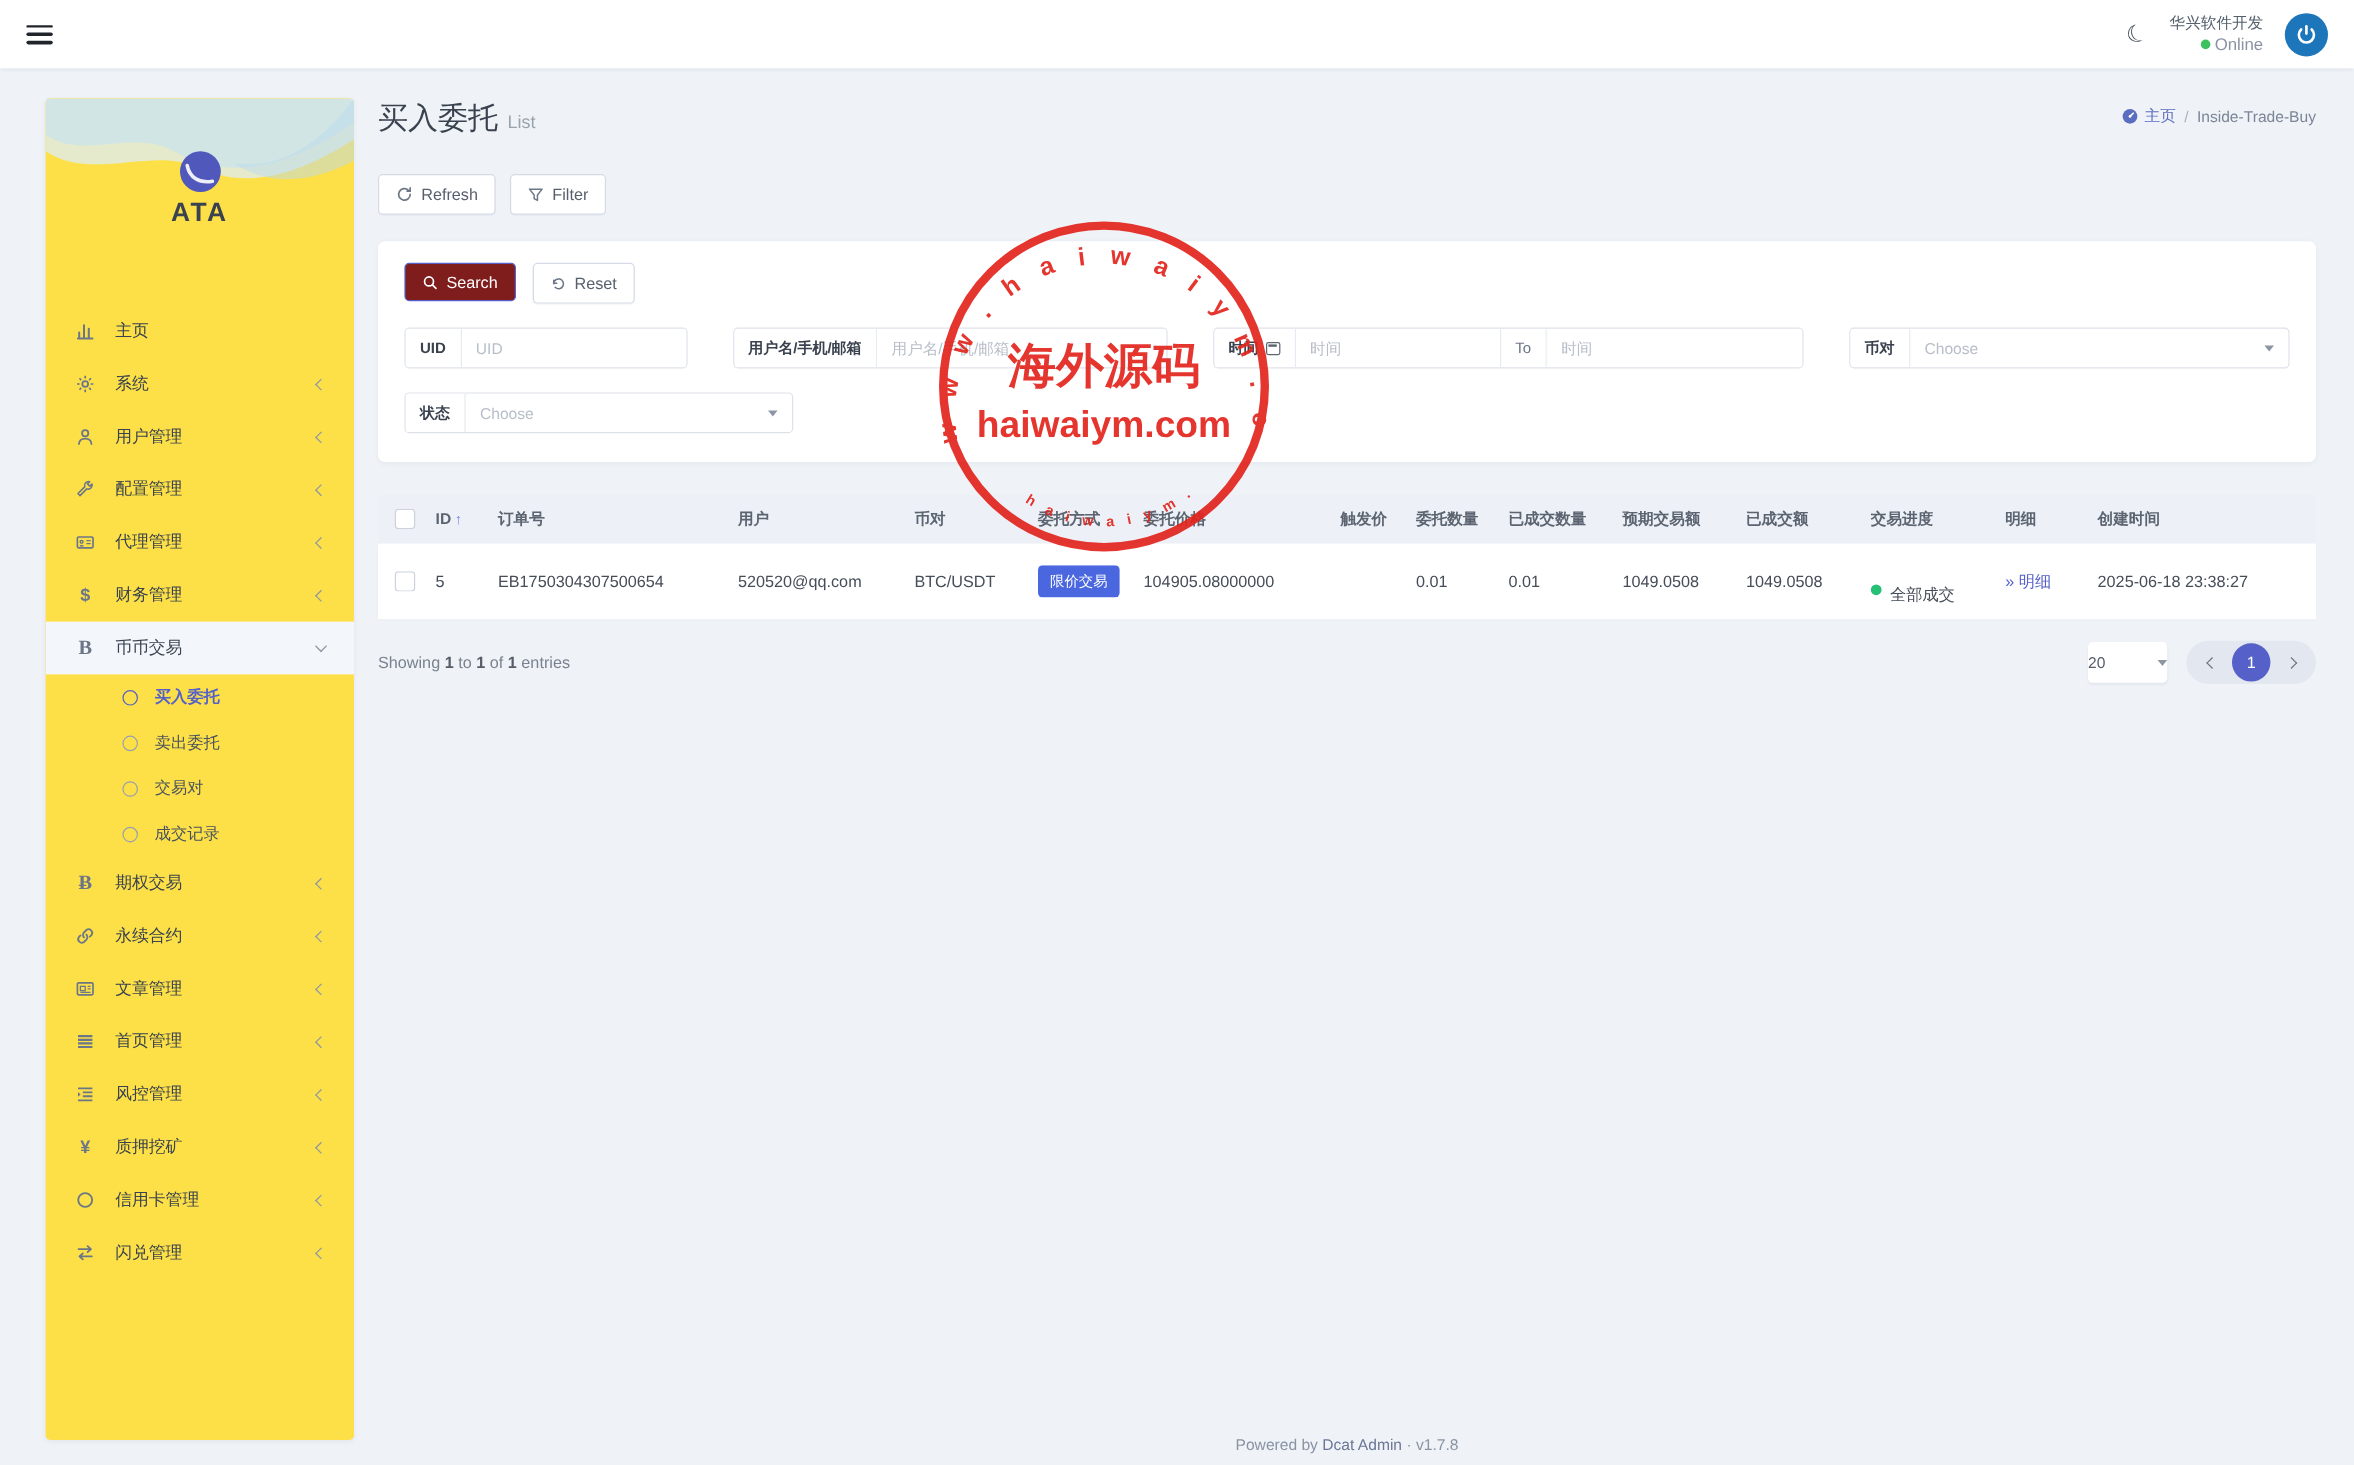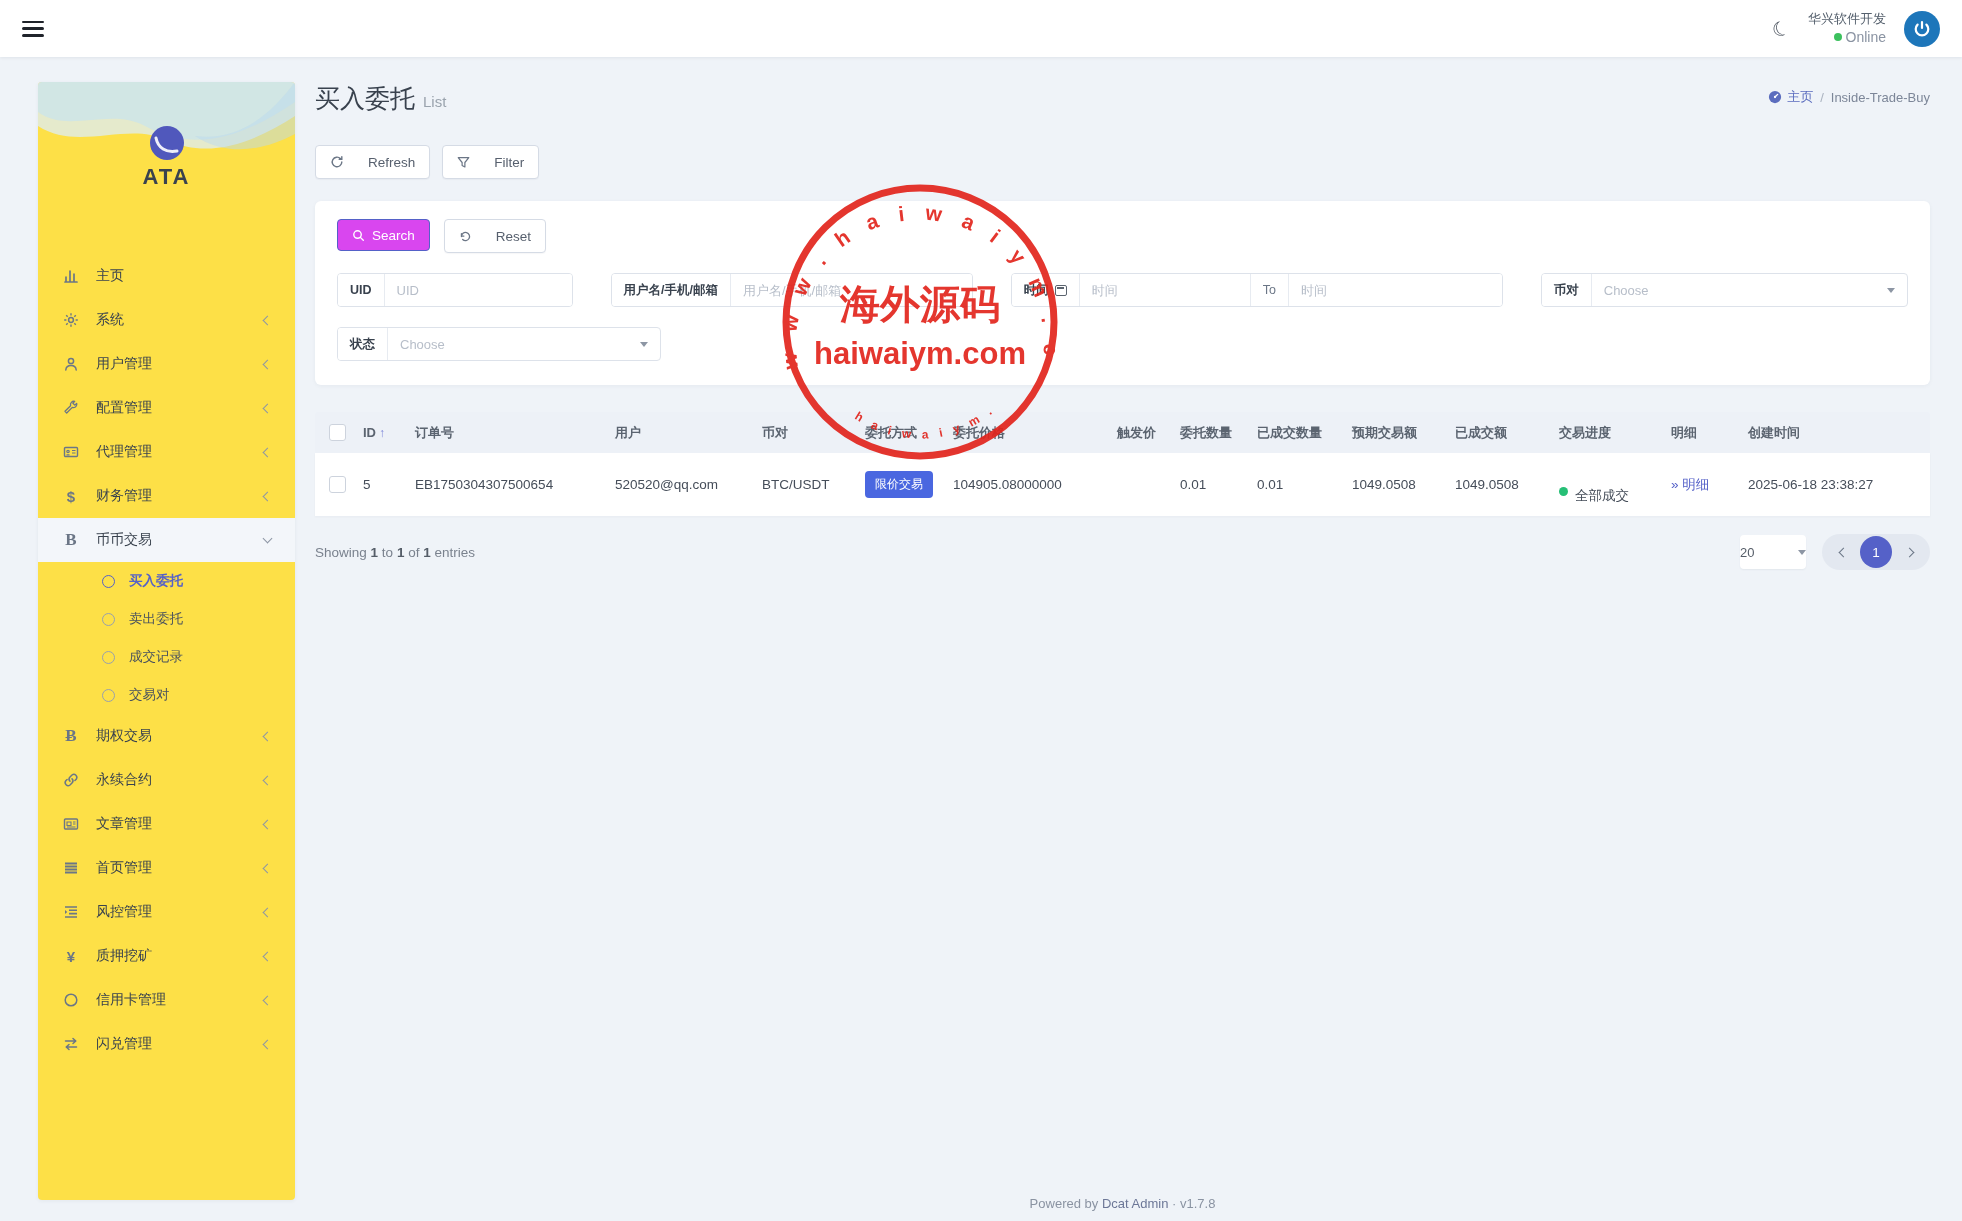--- a/index.html
+++ b/index.html
@@ -53,28 +53,28 @@
   .main { position:absolute; top:82px; left:315px; width:1615px; z-index:1; }
   .page-head { display:flex; align-items:flex-start; justify-content:space-between; }
   .page-title { font-size:25px; color:#39424e; }
   .page-sub { font-size:15px; color:#9aa3ad; margin-left:8px; }
   .breadcrumb { font-size:13px; color:#7c8698; display:flex; align-items:center; gap:7px; margin-top:6px; }
   .breadcrumb .bc-home { color:#5b6dbe; display:flex; align-items:center; gap:5px; cursor:pointer; }
   .bc-sep { color:#aab2bf; }
   .toolbar { margin-top:30px; display:flex; gap:12px; }
   .btn-outline {
     background:#fff; border:1px solid #d5dbe5; color:#57606e; border-radius:4px;
-    height:34px; padding:0 14px; font-size:13.5px; display:inline-flex; align-items:center; gap:24px; cursor:pointer;
+    height:34px; padding:0 14px; font-size:13.5px; display:inline-flex; align-items:center; gap:7px; cursor:pointer;
     box-shadow:0 1px 1px rgba(40,50,70,.04);
   }
   .btn-outline svg { color:#6b7686; }
   
   .filter-card { margin-top:22px; background:#fff; border-radius:6px; box-shadow:0 1px 4px rgba(40,50,70,.05);
     padding:18px 22px 24px; }
-  .btn-primary { background:#d946ef; border:1px solid #5561c8; color:#fff; border-radius:4px;
+  .btn-primary { background:#7f1d1d; border:1px solid #5561c8; color:#fff; border-radius:4px;
     height:32px; padding:0 14px; font-size:13.5px; display:inline-flex; align-items:center; gap:7px; cursor:pointer; }
   .filter-actions { display:flex; gap:14px; }
   .filter-row { display:flex; gap:38px; margin-top:20px; }
   .fgroup { display:flex; height:34px; border:1px solid #dde2ea; border-radius:4px; overflow:hidden; background:#fff; }
   .fgroup .flabel { display:flex; align-items:center; gap:6px; padding:0 12px; font-size:12.5px; font-weight:bold;
     color:#39424e; border-right:1px solid #e7ebf1; background:#fff; white-space:nowrap; }
   .fgroup input { border:0; outline:0; padding:0 12px; font-size:13px; color:#414a56; flex:1; min-width:0;
     font-family:inherit; }
   .fgroup input::placeholder { color:#b7bec9; }
   .fgroup .fselect { flex:1; display:flex; align-items:center; justify-content:space-between; padding:0 12px;
@@ -236,25 +236,25 @@
       <div class="side-item active">
         <span class="radio-ic"></span>
         <span class="slabel">买入委托</span>
       </div>
       <div class="side-item">
         <span class="radio-ic"></span>
         <span class="slabel">卖出委托</span>
       </div>
       <div class="side-item">
         <span class="radio-ic"></span>
-        <span class="slabel">成交记录</span>
+        <span class="slabel">交易对</span>
       </div>
       <div class="side-item">
         <span class="radio-ic"></span>
-        <span class="slabel">交易对</span>
+        <span class="slabel">成交记录</span>
       </div>
     </div>
 
     <div class="side-item">
       <span class="sicon" style="font-family:'Liberation Serif','DejaVu Serif',serif;font-size:17px;">Ƀ</span>
       <span class="slabel">期权交易</span>
       <span class="chev"></span>
     </div>
 
     <div class="side-item">

